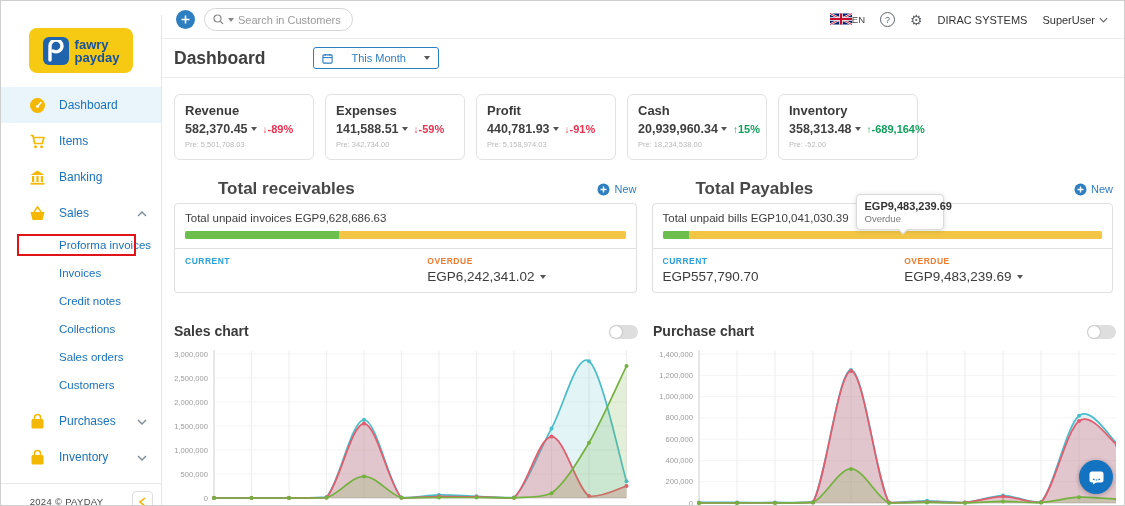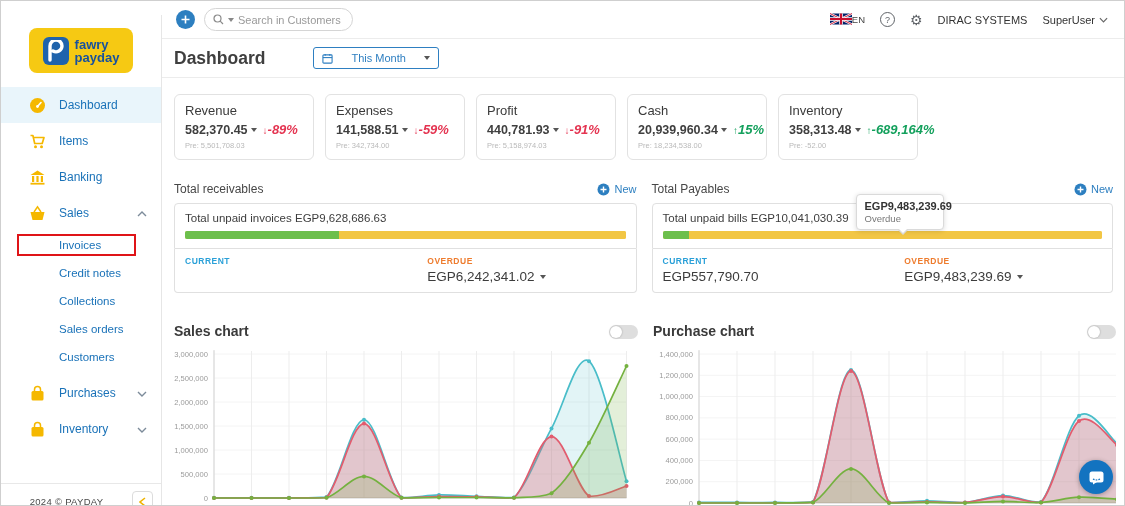--- a/index.html
+++ b/index.html
@@ -61,37 +61,37 @@
                 display:flex; align-items:center; gap:18px; padding:0 8px; cursor:pointer; min-width:120px; }
   .period-btn .plabel { font-size:11px; color:#2e7fc1; }
   .period-btn .caret { margin-left:auto; }
 
   .content { position:relative; padding:16px 11px 0 12px; }
 
   
   .kpi-row { display:flex; gap:11px; }
   .kpi-card { width:140px; height:66px; border:1px solid #e2e2e2; border-radius:6px; padding:8px 10px 6px 10px;
               background:#fff; }
-  .kpi-title { font-size:13px; font-weight:normal; color:#3a3a3a; }
+  .kpi-title { font-size:13px; font-weight:bold; color:#3a3a3a; }
   .kpi-valrow { display:flex; align-items:center; margin-top:4px; }
   .kpi-value { font-size:12.5px; font-weight:bold; color:#3f3f3f; white-space:nowrap; }
   .kpi-valrow .caret { margin-left:3px; }
   .kpi-delta { display:flex; align-items:baseline; margin-left:6px; font-weight:bold; white-space:nowrap; }
   .kpi-delta .arr { font-size:10px; }
-  .kpi-delta .pct { font-size:13px;font-style:italic; }
+  .kpi-delta .pct { font-size:11px; }
   .delta-down { color:#e43350; }
   .delta-up { color:#13a05c; }
   .kpi-pre { font-size:7.5px; color:#b9b9b9; margin-top:4px; }
 
   
   .sections-row { display:flex; gap:15px; margin-top:22px; }
   .section { position:relative; }
   .section.left { width:464px; } .section.right { width:463px; }
   .sec-head { display:flex; align-items:center; justify-content:space-between; height:14px; }
-  .sec-title { font-size:12px; font-weight:normal; color:#474747; }
+  .sec-title { font-size:17px; font-weight:bold; color:#474747;margin-left:44px; }
   .new-link { display:flex; align-items:center; gap:4px; font-size:11px; color:#2d7fc0; cursor:pointer; }
   .box1 { margin-top:7px; border:1px solid #e0e0e0; border-radius:4px 4px 0 0; padding:8px 10px 9px 10px; background:#fff; }
   .box1 .unpaid { font-size:11.5px; color:#3d3d3d; }
   .pbar { margin-top:7px; height:8px; border-radius:2px; overflow:hidden; display:flex; background:#f2c644; }
   .pbar .green { height:100%; background:#6cbf4c; }
   .pbar .yellow { height:100%; flex:1; background:#f2c644; }
   .box2 { border:1px solid #e0e0e0; border-top:none; border-radius:0 0 4px 4px; padding:7px 10px 8px 10px;
           display:flex; background:#fff; }
   .box2 .col { width:55%; }
   .box2 .col + .col { width:45%; }
@@ -191,20 +191,23 @@
             </svg>
         </span>
         <span class="nlabel">Sales</span>
         <span class="chev">
           <svg width="10" height="6" viewBox="0 0 10 6">
               <polyline points="1,5 5,1 9,5" fill="none" stroke="#7c8b9a" stroke-width="1.4"></polyline>
             </svg>
         </span>
       </div>
 
+      <div class="nav-sub">
+        <span class="nlabel">Proforma invoices</span>
+      </div>
       <div class="nav-sub">
         <span class="nlabel">Invoices</span>
       </div>
       <div class="nav-sub">
         <span class="nlabel">Credit notes</span>
       </div>
       <div class="nav-sub">
         <span class="nlabel">Collections</span>
       </div>
       <div class="nav-sub">

